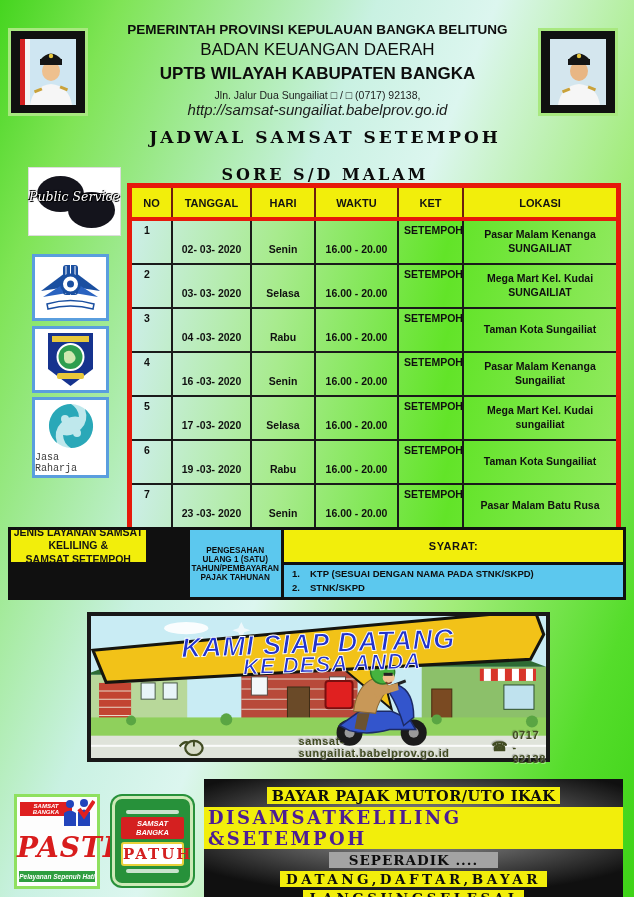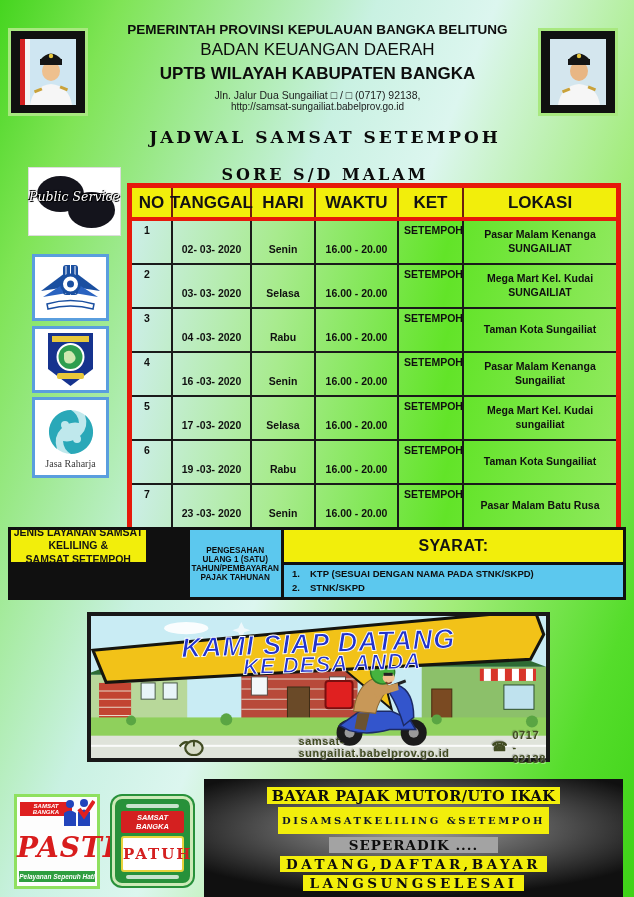--- a/index.html
+++ b/index.html
@@ -10,94 +10,94 @@
   }
   .abs{position:absolute;}
 
   
   .photo{width:80px;height:88px;}
   .org{left:95px;top:22px;width:445px;text-align:center;color:#0d0d0d;}
   .org-l1{font-size:13.5px;font-weight:bold;}
   .org-l2{font-size:17px;font-weight:normal;margin-top:3px;}
   .org-l3{font-size:17px;font-weight:bold;margin-top:4px;}
   .org-addr{font-size:10.5px;margin-top:5px;color:#1b1b1b;}
-  .org-web{font-size:10px;color:#1b1b1b;}
+  .org-web{font-size:15px;color:#1b1b1b;font-style:italic;}
 
   
   .title-block{left:110px;top:127px;width:430px;text-align:center;color:#0b0b0b;font-family:"DejaVu Serif",serif;font-weight:bold;}
   .t1{font-size:17px;letter-spacing:3px;}
   .t2{font-size:16px;letter-spacing:3px;margin-top:18px;}
   .t3{font-size:18px;letter-spacing:5px;margin-top:1px;}
 
   
   .logo-ps{left:28px;top:167px;width:93px;height:69px;background:#fff;position:absolute;box-shadow:0 0 0 1px #ddd inset;}
   .ps-ell{position:absolute;background:#14141c;border-radius:50%;}
   .ps-e1{left:9px;top:9px;width:47px;height:36px;}
   .ps-e2{left:40px;top:25px;width:47px;height:36px;}
   .ps-label{position:absolute;left:0;top:22px;width:100%;text-align:center;font-family:"DejaVu Serif",serif;font-style:italic;font-size:12.5px;color:#fff;text-shadow:0 0 2px #000,1px 1px 0 #000,-1px -1px 0 #000;}
   .slogo{background:#fff;border:3px solid #5a9ede;box-sizing:border-box;display:flex;flex-direction:column;align-items:center;justify-content:center;}
   .logo-police{left:32px;top:254px;width:77px;height:67px;}
   .logo-prov{left:32px;top:326px;width:77px;height:67px;}
   .logo-jasa{left:32px;top:397px;width:77px;height:81px;}
-  .jasa-label{font-family:Liberation Serif, serif;font-size:10px;color:#3b3b3b;margin-top:1px;}
+  .jasa-label{font-family:Liberation Mono, monospace;font-size:10px;color:#3b3b3b;margin-top:1px;}
 
   
   .jtable{left:127px;top:183px;width:494px;border:5px solid #e6190b;box-sizing:border-box;background:#d9f0e8;}
   .thead{display:grid;grid-template-columns:41px 79px 64px 83px 65px auto;height:29px;background:#f2ee0b;border-bottom:4px solid #e6190b;}
-  .thead>div{display:flex;align-items:center;justify-content:center;font-weight:bold;font-size:17px;color:#131313;border-right:2px solid #6e1e0e;box-sizing:border-box;}
+  .thead>div{display:flex;align-items:center;justify-content:center;font-weight:bold;font-size:11px;color:#131313;border-right:2px solid #6e1e0e;box-sizing:border-box;}
   .thead>div:last-child{border-right:none;}
   .trow{display:grid;grid-template-columns:41px 79px 64px 83px 65px auto;height:42px;border-bottom:2px solid #1a1a1a;background:linear-gradient(105deg,#cdeee9 0%,#a8eb8e 30%,#62e428 65%,#8fe95d 100%);}
   .trow:last-child{border-bottom:none;}
   .trow>div{border-right:2px solid #1a1a1a;box-sizing:border-box;font-weight:bold;font-size:10.5px;color:#101010;}
   .trow>div:last-child{border-right:none;}
   .c-no{padding:3px 0 0 12px;}
   .c-date,.c-hari,.c-waktu{display:flex;align-items:flex-end;justify-content:center;padding-bottom:8px;}
   .c-ket{padding:3px 0 4px 5px;font-size:10px;}
   .c-lok{display:flex;align-items:center;justify-content:center;text-align:center;white-space:pre-line;line-height:1.3;}
 
   
   .services{left:8px;top:527px;width:618px;height:73px;border:3px solid #101010;box-sizing:border-box;display:flex;background:#101010;}
   .svc-left{width:270px;display:flex;flex-direction:row;gap:44px;}
   .svc-right{flex:1;margin-left:3px;display:flex;flex-direction:column;}
   .svc-head{height:32px;background:#f2ee0b;border-bottom:3px solid #101010;display:flex;align-items:center;justify-content:center;text-align:center;font-weight:bold;color:#131313;}
   .svc-head-left{font-size:10.5px;white-space:pre-line;line-height:1.3;}
-  .svc-head-right{font-size:16px;letter-spacing:0.5px;}
+  .svc-head-right{font-size:11px;letter-spacing:0.5px;}
   .svc-body{flex:1;background:#5cc8ee;display:flex;align-items:center;}
   .svc-body-left{justify-content:center;font-weight:bold;font-size:8.2px;color:#0d0d0d;padding:0 2px;text-align:center;}
   .svc-body-right{flex-direction:column;align-items:stretch;justify-content:center;padding:2px 8px;}
   .req-row{display:flex;font-weight:bold;font-size:9.5px;color:#0d0d0d;line-height:1.5;}
   .req-num{width:18px;}
 
   
   .banner{left:87px;top:612px;width:463px;height:150px;border:4px solid #181818;box-sizing:border-box;background:#c9ecf4;}
   .banner svg{display:block;width:100%;height:100%;}
   .banner-footer{position:absolute;left:0;right:0;bottom:2px;height:19px;display:flex;align-items:center;justify-content:center;gap:8px;font-weight:bold;font-size:11px;letter-spacing:0.6px;color:#414b22;text-shadow:1px 1px 0 rgba(255,255,255,0.35),-1px -1px 1px rgba(0,0,0,0.25);}
   .banner-phone{margin-left:34px;display:flex;align-items:center;gap:4px;}
   .phone-glyph{font-size:13px;}
 
   
   .announce{left:204px;top:779px;width:419px;height:118px;background:radial-gradient(70% 62% at 50% 42%,#9d9d9d 0%,#5a5a5a 45%,#101010 92%);
     display:flex;flex-direction:column;align-items:center;padding-top:8px;box-sizing:border-box;gap:3px;
     font-family:"DejaVu Serif",serif;font-weight:bold;}
   .announce span{display:inline-block;}
   .a1{font-size:14.5px;color:#0d0d0d;background:#f2ee0b;padding:0 5px;letter-spacing:0.5px;}
-  .a2{font-size:10px;color:#0f172a;background:#f2ee0b;padding:8px 4px;letter-spacing:2.5px;}
+  .a2{font-size:18px;color:#4c1d95;background:#f2ee0b;padding:0 4px;letter-spacing:2.5px;}
   .a3{font-size:13.5px;color:#0d0d0d;background:#a3a3a3;padding:0 20px;letter-spacing:1px;}
   .a4,.a5{font-size:13.5px;color:#0d0d0d;background:#f2ee0b;padding:0 6px;letter-spacing:3.5px;}
 
   
   .badge-pasti{left:14px;top:794px;width:86px;height:95px;background:#fdfdfd;border:3px solid #8fe05f;box-sizing:border-box;}
   .pasti-band{position:absolute;left:3px;top:5px;width:52px;background:#de1f1f;color:#fff;font-size:6px;font-weight:bold;text-align:center;padding:1px 0;font-style:italic;}
   .pasti-people{position:absolute;right:2px;top:1px;}
   .pasti-main{position:absolute;left:0;top:34px;width:100%;text-align:center;font-family:"DejaVu Serif",serif;font-weight:bold;font-style:italic;font-size:28px;color:#d81c1c;letter-spacing:1px;}
   .pasti-bottom{position:absolute;left:2px;right:2px;bottom:4px;background:#2e9e3f;color:#fff;font-size:6.5px;font-weight:bold;text-align:center;padding:2px 0;font-style:italic;}
   .badge-patuh{left:112px;top:796px;width:81px;height:90px;background:#27913a;border:3px solid #cdeab8;border-radius:10px;box-sizing:border-box;box-shadow:0 0 0 2px #27913a;display:flex;flex-direction:column;align-items:center;justify-content:center;gap:3px;}
   .patuh-strip{width:70%;height:4px;background:rgba(255,255,255,0.75);border-radius:2px;}
   .patuh-band{width:84%;background:#d42020;color:#fff;font-size:7.5px;font-weight:bold;font-style:italic;text-align:center;padding:2px 0;border-radius:2px;}
-  .patuh-main{width:84%;background:#fff;color:#d42020;font-weight:bold;font-size:15px;letter-spacing:2px;text-align:center;border:2px solid #e8d23a;border-radius:3px;padding:7px 0;box-sizing:border-box;font-family:"DejaVu Serif",serif;}
+  .patuh-main{width:84%;background:#fff;color:#d42020;font-weight:bold;font-size:15px;letter-spacing:2px;text-align:center;border:2px solid #e8d23a;border-radius:3px;padding:1px 0;box-sizing:border-box;font-family:"DejaVu Serif",serif;}
 </style>
 </head>
 <body>
 
 <div class="abs photo" style="left:8px;top:28px;">
   <svg viewBox="0 0 80 88" width="80" height="88">
     <rect width="80" height="88" fill="#a8e87f"></rect>
     <rect x="3" y="3" width="74" height="82" fill="#101010"></rect>
     <rect x="12" y="11" width="56" height="66" fill="#cfe6f2"></rect>
     <rect x="12" y="11" width="5" height="66" fill="#d42020"></rect>

